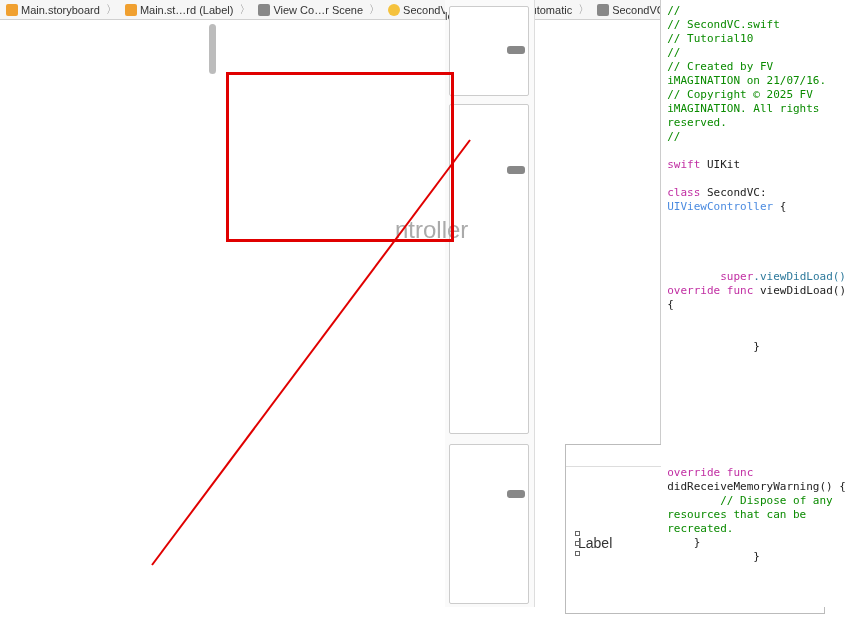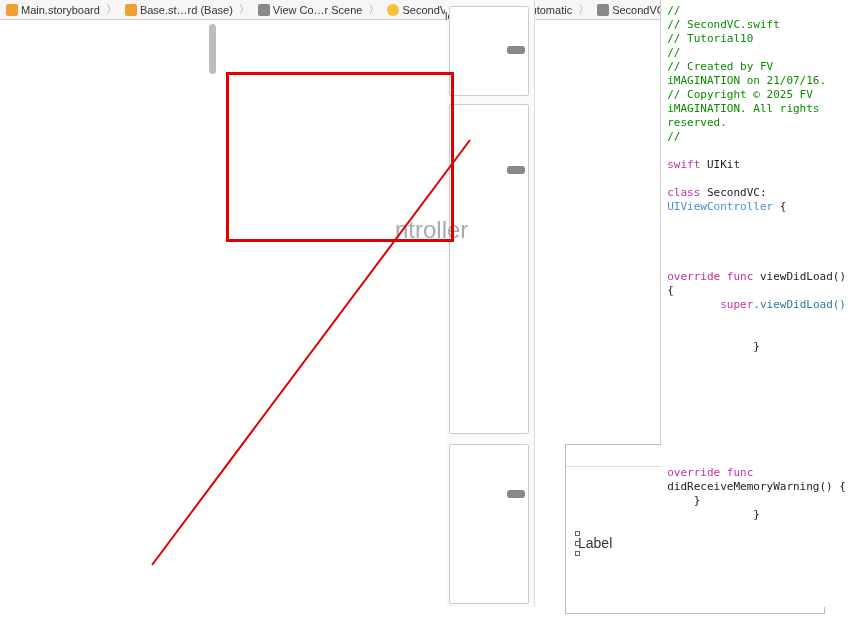--- a/index.html
+++ b/index.html
@@ -195,21 +195,21 @@
 <body>
 
 <div class="breadcrumb left">
   <span class="crumb">
       <span class="crumb-icon icon-storyboard"></span>
       <span>Main.storyboard</span>
     </span>
   <span class="crumb-sep">〉</span>
   <span class="crumb">
       <span class="crumb-icon icon-storyboard"></span>
-      <span>Base.st…rd (Base)</span>
+      <span>Main.st…rd (Label)</span>
     </span>
   <span class="crumb-sep">〉</span>
   <span class="crumb">
       <span class="crumb-icon icon-scene"></span>
       <span>View Co…r Scene</span>
     </span>
   <span class="crumb-sep">〉</span>
   <span class="crumb">
       <span class="crumb-icon icon-vc"></span>
       <span>SecondVC</span>
@@ -317,34 +317,35 @@
     <div class="cmt">//  Copyright © 2025 FV iMAGINATION. All rights reserved.</div>
     <div class="cmt">//</div>
     <div>&nbsp;</div>
     <div><span class="kw">swift</span> <span class="plain">UIKit</span></div>
     <div>&nbsp;</div>
     <div><span class="kw">class</span> <span class="plain">SecondVC</span><span class="plain">: </span><span class="cls">UIViewController</span><span class="plain"> {</span></div>
     <div>&nbsp;</div>
     <div>&nbsp;</div>
     <div>&nbsp;</div>
     <div>&nbsp;</div>
+    <div>&nbsp;&nbsp;&nbsp;&nbsp;&nbsp;&nbsp;&nbsp;&nbsp;<span class="kw">super</span><span class="fn">.viewDidLoad()</span></div>
     <div><span class="kw">override</span> <span class="kw">func</span> <span class="plain">viewDidLoad</span><span class="plain">() {</span></div>
-    <div>&nbsp;&nbsp;&nbsp;&nbsp;&nbsp;&nbsp;&nbsp;&nbsp;<span class="kw">super</span><span class="fn">.viewDidLoad()</span></div>
     <div>&nbsp;</div>
     <div>&nbsp;</div>
     <div class="plain">}</div>
     <div>&nbsp;</div>
     <div>&nbsp;</div>
     <div>&nbsp;</div>
     <div>&nbsp;</div>
     <div>&nbsp;</div>
     <div>&nbsp;</div>
     <div>&nbsp;</div>
     <div>&nbsp;</div>
     <div><span class="kw">override</span> <span class="kw">func</span> <span class="plain">didReceiveMemoryWarning</span><span class="plain">() {</span></div>
+    <div>&nbsp;&nbsp;&nbsp;&nbsp;&nbsp;&nbsp;&nbsp;&nbsp;<span class="cmt">// Dispose of any resources that can be recreated.</span></div>
     <div>&nbsp;&nbsp;&nbsp;&nbsp;<span class="plain">}</span></div>
     <div class="plain">}</div>
   </div>
 </div>
 
 <div class="red-box"></div>
 <svg class="red-line">
   <line x1="328" y1="20" x2="10" y2="445" stroke="#e00000" stroke-width="2"></line>
 </svg>
 

